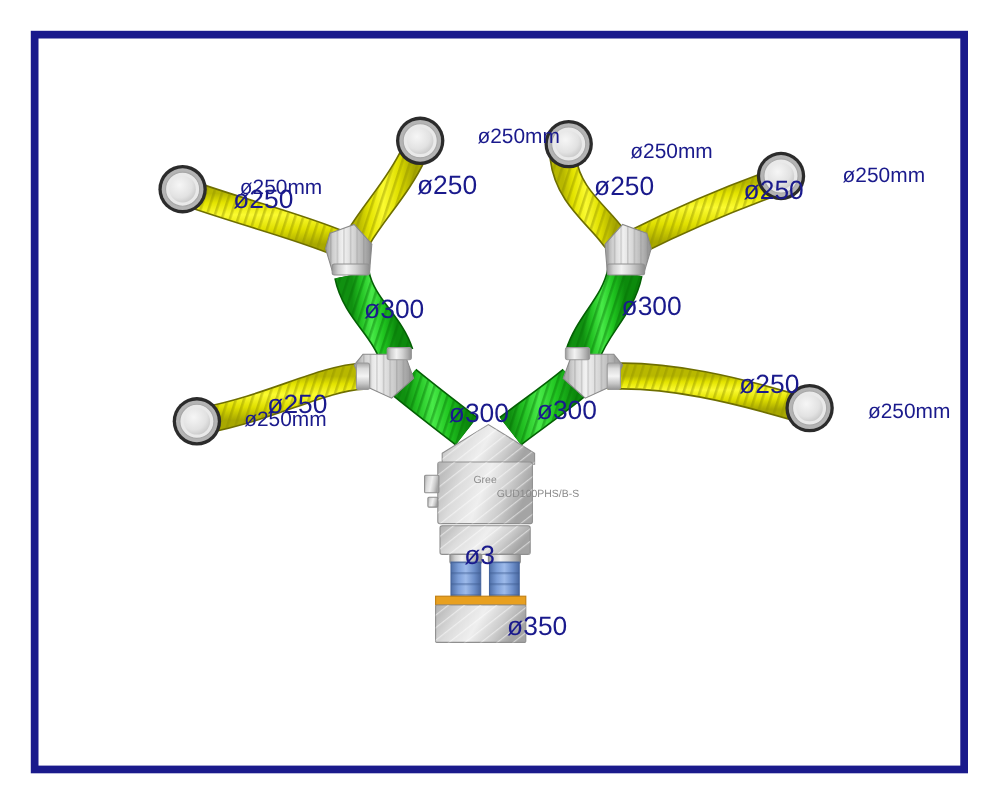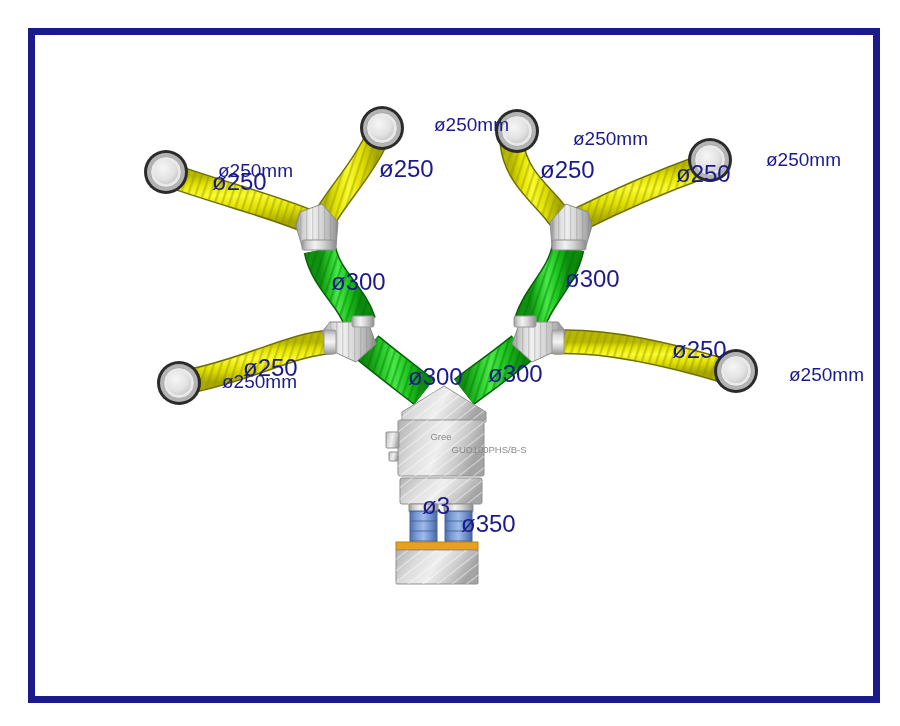--- a/index.html
+++ b/index.html
@@ -281,15 +281,15 @@
   <div class="lbl lbl-sm" style="left:766px;top:149px;">ø250mm</div>
   <div class="lbl lbl-lg" style="left:331px;top:268px;">ø300</div>
   <div class="lbl lbl-lg" style="left:565px;top:265px;">ø300</div>
   <div class="lbl lbl-lg" style="left:243px;top:354px;">ø250</div>
   <div class="lbl lbl-sm" style="left:222px;top:371px;">ø250mm</div>
   <div class="lbl lbl-lg" style="left:408px;top:363px;">ø300</div>
   <div class="lbl lbl-lg" style="left:488px;top:360px;">ø300</div>
   <div class="lbl lbl-lg" style="left:672px;top:336px;">ø250</div>
   <div class="lbl lbl-sm" style="left:789px;top:364px;">ø250mm</div>
   <div class="lbl lbl-lg" style="left:422px;top:492px;">ø3</div>
-  <div class="lbl lbl-lg" style="left:461px;top:510px;">ø350</div>
+  <div class="lbl lbl-lg" style="left:461px;top:556px;">ø350</div>
 
 </div>
 
 </body></html>

